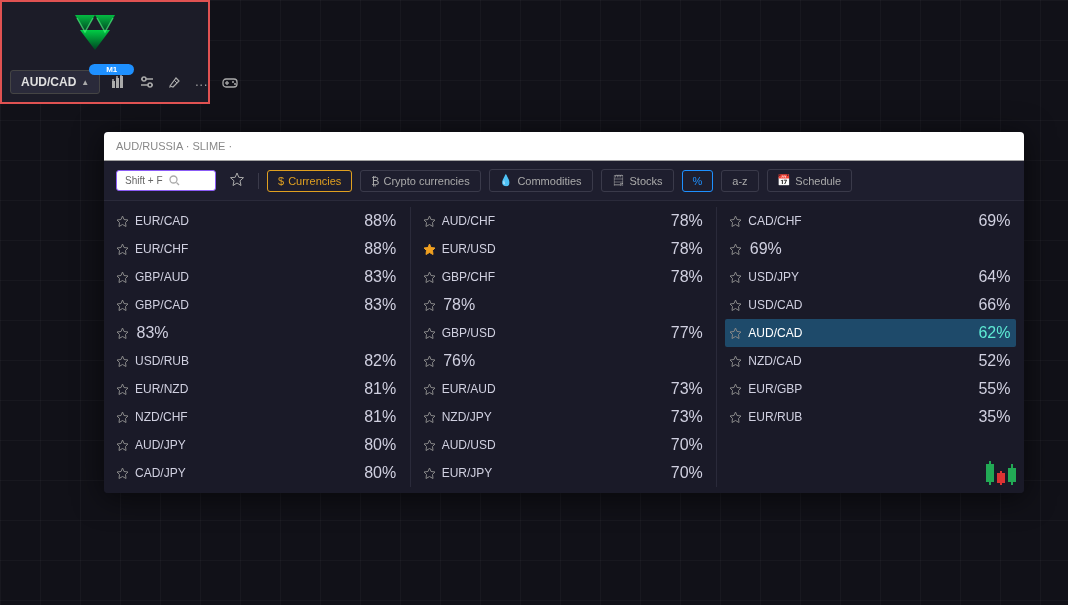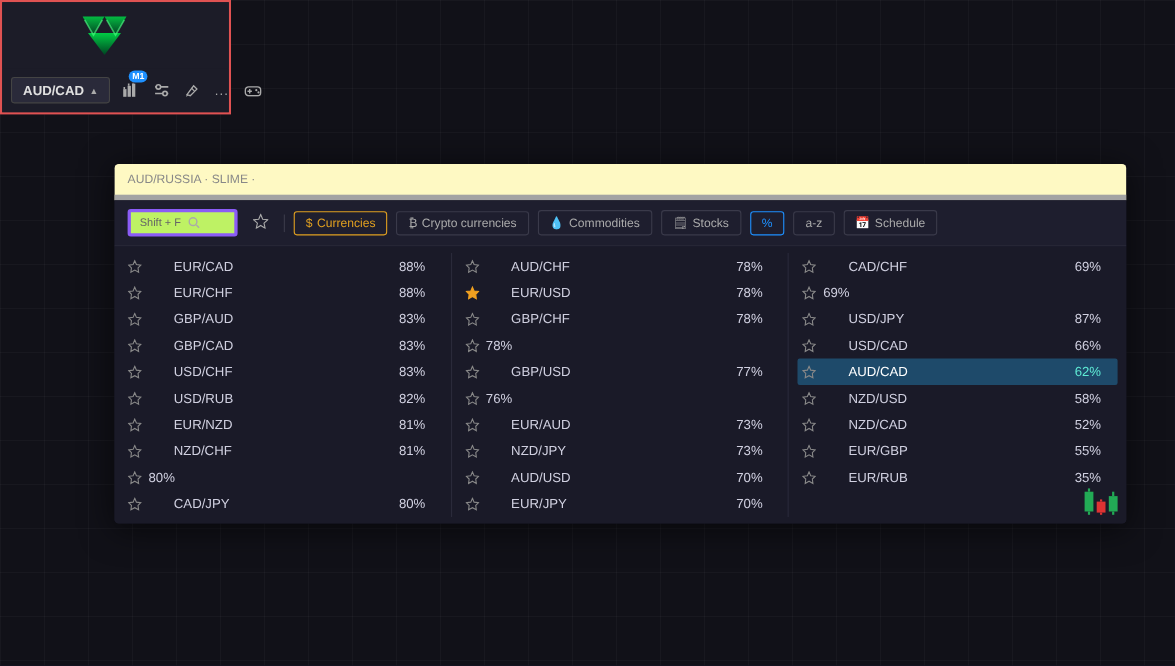--- a/index.html
+++ b/index.html
@@ -110,46 +110,46 @@
     .main-panel {
       width: 920px;
       background: #1a1a28;
       border-radius: 4px;
       box-shadow: 0 4px 30px rgba(0,0,0,0.6);
       overflow: hidden;
       position: relative;
     }
 
     .panel-header {
-      background: #fef9c3;
+      background: #ffffff;
       padding: 8px 12px;
       display: flex;
       align-items: flex-start;
       gap: 6px;
-      border-bottom: 5px solid #a3a3a3;
+      border-bottom: 1px solid #a3a3a3;
     }
 
     .panel-header-text {
       color: #888;
       font-size: 11px;
     }
 
     
     .filter-bar {
       background: #1e1e2e;
       padding: 8px 12px;
       display: flex;
       align-items: center;
       gap: 8px;
       border-bottom: 1px solid #2a2a3a;
     }
 
     .search-box {
-      background: #bef264;
-      border: 3px solid #8b5cf6;
+      background: #ffffff;
+      border: 1px solid #8b5cf6;
       border-radius: 3px;
       color: #ccc;
       font-size: 11px;
       padding: 4px 8px;
       display: flex;
       align-items: flex-start;
       gap: 6px;
       min-width: 100px;
     }
 
@@ -217,27 +217,26 @@
     }
 
     .currency-row.selected {
       background: #1e4a6a;
     }
 
     .currency-name {
       color: #d0d0e0;
       font-size: 12px;
       flex: 1;
-      margin-left: 23px;
     }
 
     .currency-pct {
       color: #d0d0e0;
-      font-size: 12px;
-      text-align: left;
+      font-size: 16px;
+      text-align: center;
       min-width: 35px;
     }
 
     
     .chart-indicators {
       position: absolute;
       bottom: 8px;
       right: 8px;
       display: flex;
       align-items: flex-end;
@@ -299,21 +298,21 @@
         <button class="toolbar-icon-btn">
           <svg width="14" height="14" viewBox="0 0 14 14">
             <rect x="1" y="6" width="3" height="7" fill="#aaa"></rect>
             <rect x="5" y="3" width="3" height="10" fill="#aaa"></rect>
             <rect x="9" y="1" width="3" height="12" fill="#aaa"></rect>
             <line x1="2" y1="4" x2="2" y2="6" stroke="#aaa" stroke-width="1.5"></line>
             <line x1="6" y1="1" x2="6" y2="3" stroke="#aaa" stroke-width="1.5"></line>
             <line x1="10" y1="0" x2="10" y2="1" stroke="#aaa" stroke-width="1.5"></line>
           </svg>
         </button>
-        <span class="timeframe-badge" style="position:absolute;top:-6px;right:-4px;font-size:8px;padding:1px 3px;">M1</span>
+        <span class="timeframe-badge" style="position:absolute;top:-6px;right:-4px;font-size:8px;padding:1px 17px;">M1</span>
       </div>
 
       <button class="toolbar-icon-btn">
         <svg width="14" height="14" viewBox="0 0 14 14">
           <line x1="1" y1="4" x2="13" y2="4" stroke="#aaa" stroke-width="1.5"></line>
           <circle cx="4" cy="4" r="2" fill="#1c1c28" stroke="#aaa" stroke-width="1.5"></circle>
           <line x1="1" y1="10" x2="13" y2="10" stroke="#aaa" stroke-width="1.5"></line>
           <circle cx="10" cy="10" r="2" fill="#1c1c28" stroke="#aaa" stroke-width="1.5"></circle>
         </svg>
       </button>
@@ -430,21 +429,20 @@
             <svg width="13" height="13" viewBox="0 0 13 13">
                 <polygon points="6.5,1 8,4.5 12,5 9.5,7.5 10,11.5 6.5,9.5 3,11.5 3.5,7.5 1,5 5,4.5" stroke="#888" stroke-width="1" fill="none"></polygon>
               </svg>
             <span class="currency-name">GBP/CAD</span>
             <span class="currency-pct">83%</span>
           </div>
           <div class="currency-row">
             <svg width="13" height="13" viewBox="0 0 13 13">
                 <polygon points="6.5,1 8,4.5 12,5 9.5,7.5 10,11.5 6.5,9.5 3,11.5 3.5,7.5 1,5 5,4.5" stroke="#888" stroke-width="1" fill="none"></polygon>
               </svg>
-            <span class="currency-name">USD/CHF</span>
             <span class="currency-pct">83%</span>
           </div>
           <div class="currency-row">
             <svg width="13" height="13" viewBox="0 0 13 13">
                 <polygon points="6.5,1 8,4.5 12,5 9.5,7.5 10,11.5 6.5,9.5 3,11.5 3.5,7.5 1,5 5,4.5" stroke="#888" stroke-width="1" fill="none"></polygon>
               </svg>
             <span class="currency-name">USD/RUB</span>
             <span class="currency-pct">82%</span>
           </div>
           <div class="currency-row">
@@ -458,20 +456,21 @@
             <svg width="13" height="13" viewBox="0 0 13 13">
                 <polygon points="6.5,1 8,4.5 12,5 9.5,7.5 10,11.5 6.5,9.5 3,11.5 3.5,7.5 1,5 5,4.5" stroke="#888" stroke-width="1" fill="none"></polygon>
               </svg>
             <span class="currency-name">NZD/CHF</span>
             <span class="currency-pct">81%</span>
           </div>
           <div class="currency-row">
             <svg width="13" height="13" viewBox="0 0 13 13">
                 <polygon points="6.5,1 8,4.5 12,5 9.5,7.5 10,11.5 6.5,9.5 3,11.5 3.5,7.5 1,5 5,4.5" stroke="#888" stroke-width="1" fill="none"></polygon>
               </svg>
+            <span class="currency-name">AUD/JPY</span>
             <span class="currency-pct">80%</span>
           </div>
           <div class="currency-row">
             <svg width="13" height="13" viewBox="0 0 13 13">
                 <polygon points="6.5,1 8,4.5 12,5 9.5,7.5 10,11.5 6.5,9.5 3,11.5 3.5,7.5 1,5 5,4.5" stroke="#888" stroke-width="1" fill="none"></polygon>
               </svg>
             <span class="currency-name">CAD/JPY</span>
             <span class="currency-pct">80%</span>
           </div>
         </div>
@@ -559,43 +558,36 @@
             <svg width="13" height="13" viewBox="0 0 13 13">
                 <polygon points="6.5,1 8,4.5 12,5 9.5,7.5 10,11.5 6.5,9.5 3,11.5 3.5,7.5 1,5 5,4.5" stroke="#888" stroke-width="1" fill="none"></polygon>
               </svg>
             <span class="currency-pct">69%</span>
           </div>
           <div class="currency-row">
             <svg width="13" height="13" viewBox="0 0 13 13">
                 <polygon points="6.5,1 8,4.5 12,5 9.5,7.5 10,11.5 6.5,9.5 3,11.5 3.5,7.5 1,5 5,4.5" stroke="#888" stroke-width="1" fill="none"></polygon>
               </svg>
             <span class="currency-name">USD/JPY</span>
-            <span class="currency-pct">87%</span>
+            <span class="currency-pct">64%</span>
           </div>
           <div class="currency-row">
             <svg width="13" height="13" viewBox="0 0 13 13">
                 <polygon points="6.5,1 8,4.5 12,5 9.5,7.5 10,11.5 6.5,9.5 3,11.5 3.5,7.5 1,5 5,4.5" stroke="#888" stroke-width="1" fill="none"></polygon>
               </svg>
             <span class="currency-name">USD/CAD</span>
             <span class="currency-pct">66%</span>
           </div>
 
           <div class="currency-row selected">
             <svg width="13" height="13" viewBox="0 0 13 13">
                 <polygon points="6.5,1 8,4.5 12,5 9.5,7.5 10,11.5 6.5,9.5 3,11.5 3.5,7.5 1,5 5,4.5" stroke="#888" stroke-width="1" fill="none"></polygon>
               </svg>
             <span class="currency-name" style="color:#fff;">AUD/CAD</span>
             <span class="currency-pct" style="color:#5eead4;">62%</span>
-          </div>
-          <div class="currency-row">
-            <svg width="13" height="13" viewBox="0 0 13 13">
-                <polygon points="6.5,1 8,4.5 12,5 9.5,7.5 10,11.5 6.5,9.5 3,11.5 3.5,7.5 1,5 5,4.5" stroke="#888" stroke-width="1" fill="none"></polygon>
-              </svg>
-            <span class="currency-name">NZD/USD</span>
-            <span class="currency-pct">58%</span>
           </div>
           <div class="currency-row">
             <svg width="13" height="13" viewBox="0 0 13 13">
                 <polygon points="6.5,1 8,4.5 12,5 9.5,7.5 10,11.5 6.5,9.5 3,11.5 3.5,7.5 1,5 5,4.5" stroke="#888" stroke-width="1" fill="none"></polygon>
               </svg>
             <span class="currency-name">NZD/CAD</span>
             <span class="currency-pct">52%</span>
           </div>
           <div class="currency-row">
             <svg width="13" height="13" viewBox="0 0 13 13">

